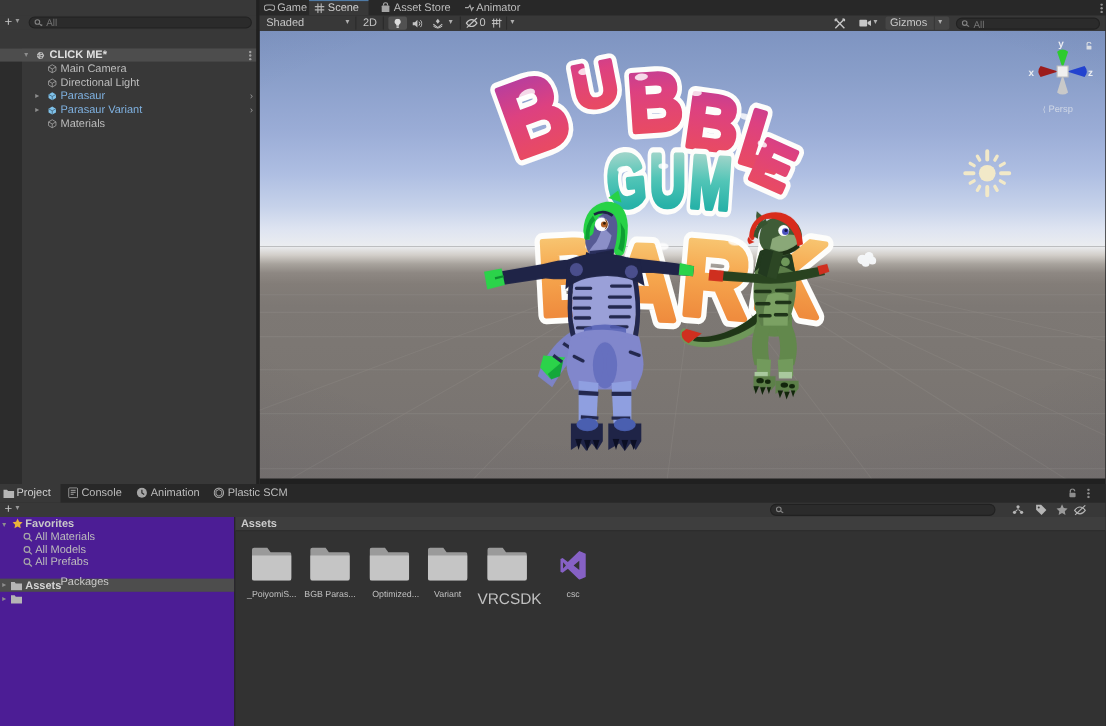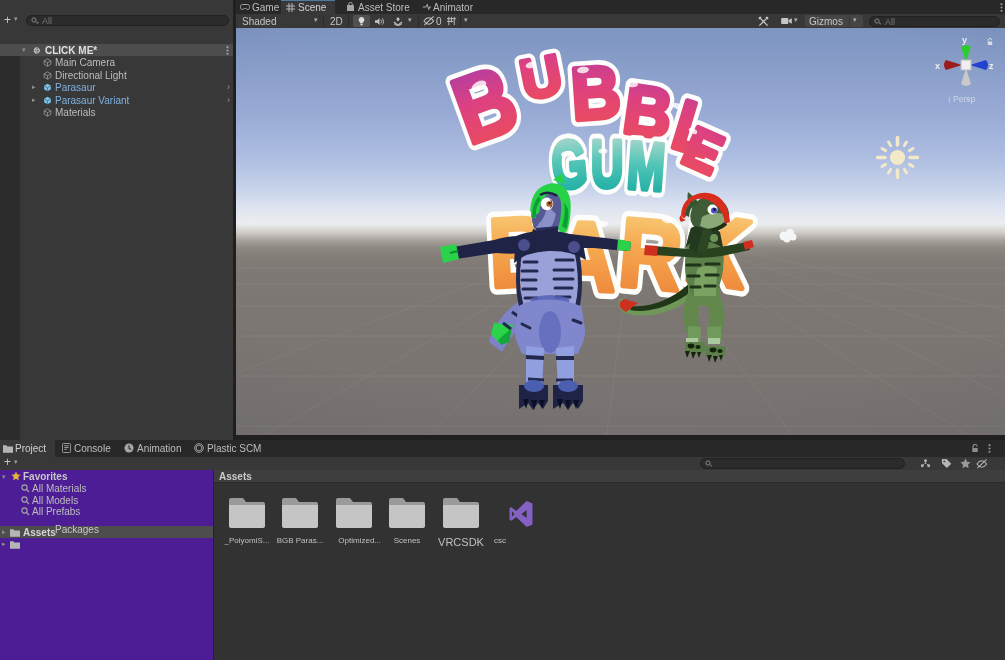--- a/index.html
+++ b/index.html
@@ -553,19 +553,19 @@
           <path d="M2 2h12l3 4h17a2 2 0 0 1 2 2v21a2 2 0 0 1-2 2H2a2 2 0 0 1-2-2V4a2 2 0 0 1 2-2z" fill="#9a9a9a" transform="translate(0,-1)"></path>
           <path d="M0 8h36v21a2 2 0 0 1-2 2H2a2 2 0 0 1-2-2z" fill="#c5c5c5"></path>
         </svg>
 
     <svg class="abs" style="left:294px;top:31px" width="26" height="26" viewBox="0 0 24 24">
           <path fill="#8661c5" d="M17.2 0L7.6 9.2 3.2 5.8 1.4 6.7v10.6l1.8.9 4.4-3.4 9.6 9.2 5.4-2.2V2.2zM3.6 14.6V9.4L6 12zm13.6 1.2L12.4 12l4.8-3.8z"></path>
         </svg>
     <div class="abs" style="left:6px;top:66px;width:54px;text-align:center;color:#c0c0c0;font-size:8px;">_PoiyomiS...</div>
     <div class="abs" style="left:59px;top:66px;width:54px;text-align:center;color:#c0c0c0;font-size:8px;">BGB Paras...</div>
     <div class="abs" style="left:113px;top:66px;width:54px;text-align:right;color:#c0c0c0;font-size:8px;">Optimized...</div>
-    <div class="abs" style="left:166px;top:66px;width:54px;text-align:center;color:#c0c0c0;font-size:8px;">Scenes</div>
-    <div class="abs" style="left:220px;top:66px;width:54px;text-align:center;color:#c0c0c0;font-size:11px;">VRCSDK</div>
-    <div class="abs" style="left:280px;top:66px;width:54px;text-align:left;color:#c0c0c0;font-size:8px;">csc</div>
+    <div class="abs" style="left:166px;top:66px;width:54px;text-align:center;color:#c0c0c0;font-size:8px;">Variant</div>
+    <div class="abs" style="left:220px;top:66px;width:54px;text-align:center;color:#c0c0c0;font-size:14px;">VRCSDK</div>
+    <div class="abs" style="left:280px;top:66px;width:54px;text-align:center;color:#c0c0c0;font-size:8px;">csc</div>
   </div>
 </div>
 
 </div>
 
 </body></html>

